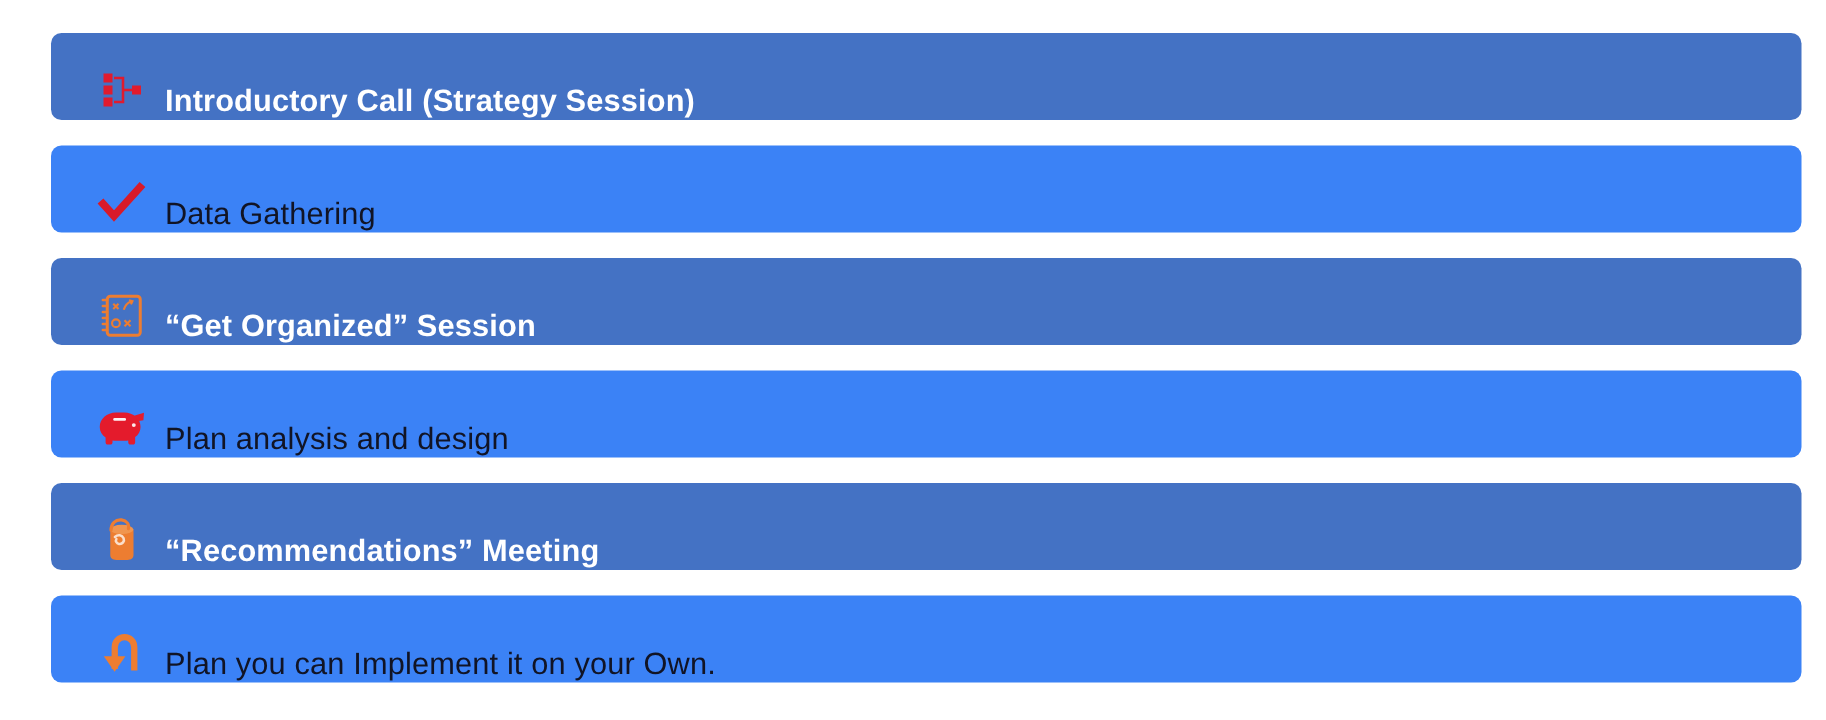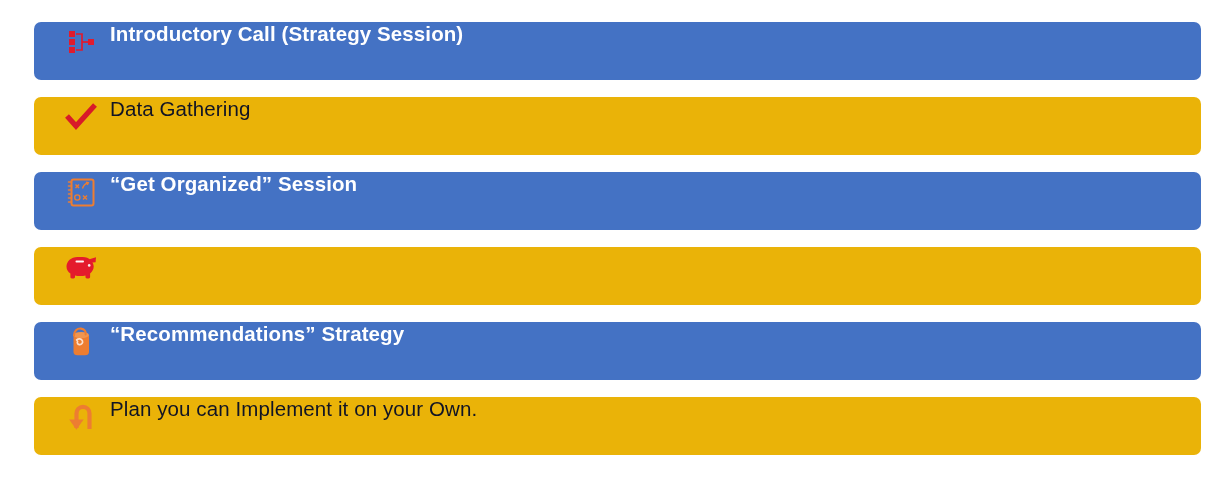--- a/index.html
+++ b/index.html
@@ -20,32 +20,32 @@
     top: 22px;
     width: 1167px;
   }
 
   .step-row {
     position: relative;
     height: 58px;
     margin-bottom: 17px;
     border-radius: 7px;
     display: flex;
-    align-items: flex-start;
+    align-items: flex-end;
     box-sizing: border-box;
   }
   .step-row:last-child {
     margin-bottom: 0;
   }
 
   .step-row.primary {
     background: #4472c4;
   }
   .step-row.secondary {
-    background: #eab308;
+    background: #3b82f6;
   }
 
   .step-icon {
     width: 46px;
     min-width: 46px;
     height: 40px;
     margin-left: 24px;
     display: flex;
     align-items: center;
     justify-content: center;
@@ -130,32 +130,33 @@
     <span class="step-icon">
       <svg width="34" height="28" viewBox="0 0 34 28" aria-hidden="true">
         <g fill="#E41B2C">
           <path d="M13.5 4 C7 4 2.5 8.4 2.5 13.6 C2.5 16.6 4 19 6.4 20.6 L6.4 24 C6.4 24.8 7 25.4 7.8 25.4 L9.6 25.4 C10.4 25.4 11 24.8 11 24 L11 22.6 C11.8 22.8 12.6 22.9 13.5 22.9 L19 22.9 C19.9 22.9 20.7 22.8 21.5 22.6 L21.5 24 C21.5 24.8 22.1 25.4 22.9 25.4 L24.7 25.4 C25.5 25.4 26.1 24.8 26.1 24 L26.1 20.4 C28.3 18.8 29.7 16.4 29.7 13.6 C29.7 8.4 25.2 4 18.7 4 Z"></path>
           <path d="M25.4 6.2 L32 4.2 L31.6 9.2 L28.4 9.6 Z"></path>
         </g>
         <rect x="11.5" y="7.6" width="8.5" height="1.9" rx="0.9" fill="#ffffff" opacity="0.95"></rect>
         <circle cx="25.2" cy="12.4" r="1.3" fill="#ffffff" opacity="0.9"></circle>
       </svg>
     </span>
+    <span class="step-label">Plan analysis and design</span>
   </div>
 
   <div class="step-row primary">
     <span class="step-icon">
       <svg width="30" height="32" viewBox="0 0 30 32" aria-hidden="true">
         <path d="M7.5 9 L7.5 26 C7.5 28 9 29.3 11.5 29.3 L19 29.3 C21.5 29.3 23 28 23 26 L23 9 Z" fill="#ED7D31"></path>
         <ellipse cx="15.2" cy="9" rx="7.7" ry="3.1" fill="#F0954F"></ellipse>
         <path d="M8 9.5 C8 5 11 2.2 15 2.6 C18.4 3 20.3 5.6 19.6 8.4" fill="none" stroke="#ED7D31" stroke-width="2.1" stroke-linecap="round"></path>
         <path d="M10.6 14 C12.6 12.2 15.4 12.6 16.4 14.8 C17.2 16.8 15.6 19 13.3 18.6 C11.6 18.3 10.8 16.6 11.6 15.4" fill="none" stroke="#ffffff" stroke-width="1.7" stroke-linecap="round" opacity="0.75"></path>
       </svg>
     </span>
-    <span class="step-label">“Recommendations” Strategy</span>
+    <span class="step-label">“Recommendations” Meeting</span>
   </div>
 
   <div class="step-row secondary">
     <span class="step-icon">
       <svg width="30" height="32" viewBox="0 0 30 32" aria-hidden="true">
         <path d="M10.5 27 L10.5 12.5 C10.5 8.6 13.4 5.8 17 5.8 C20.6 5.8 23.5 8.6 23.5 12.5 L23.5 28" fill="none" stroke="#ED7D31" stroke-width="4.2" stroke-linecap="butt"></path>
         <path d="M3.2 18.5 L17.6 18.5 L10.4 28.8 Z" fill="#ED7D31"></path>
       </svg>
     </span>
     <span class="step-label">Plan you can Implement it on your Own.</span>

